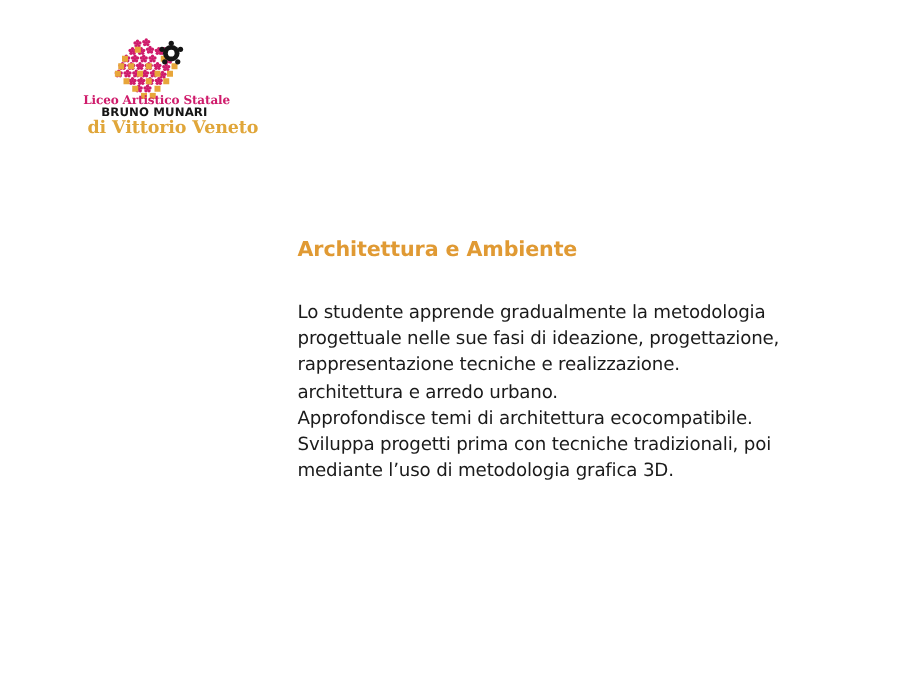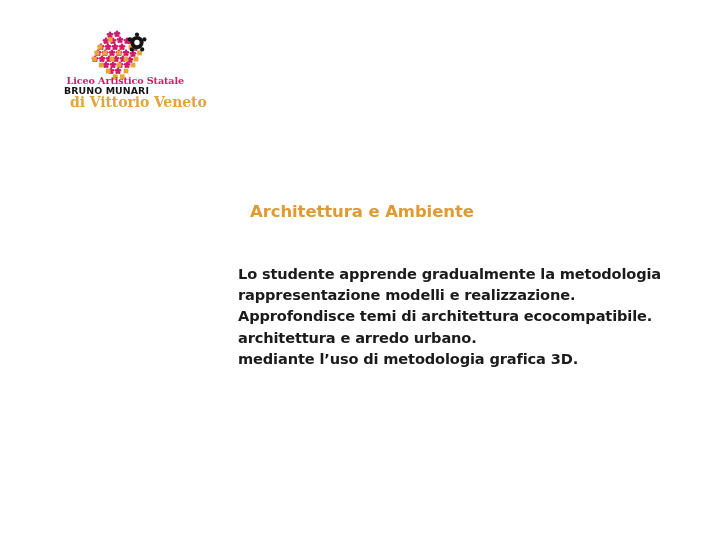--- a/index.html
+++ b/index.html
@@ -58,21 +58,21 @@
   }
 
   .logo-line2 {
     font-family: "DejaVu Sans", sans-serif;
     font-weight: bold;
     font-size: 9.4px;
     letter-spacing: 0.1px;
     color: #151515;
     line-height: 10.5px;
     white-space: nowrap;
-    text-align: left;
+    text-align: center;
     padding-right: 1px;
   }
 
   .logo-line3 {
     font-family: "DejaVu Serif", serif;
     font-weight: bold;
     font-size: 14px;
     letter-spacing: -0.1px;
     color: #e0a63a;
     line-height: 10.5px;
@@ -88,37 +88,36 @@
     top: 190px;
     width: 460px;
   }
 
   #slide-title {
     font-family: "DejaVu Sans", sans-serif;
     font-weight: bold;
     font-size: 16.5px;
     color: #e09a34;
     letter-spacing: -0.1px;
-    margin: 12px;
+    margin: 0;
     line-height: 20px;
   }
 
   #slide-body {
     margin: 0;
     padding-top: 29px;
   }
 
   .body-line {
     font-family: "DejaVu Sans", sans-serif;
     font-size: 14.6px;
     color: #1b1b1b;
     line-height: 21.2px;
     letter-spacing: -0.15px;
     white-space: nowrap;
-    font-weight: bold;
   }
 </style>
 </head>
 <body>
 
 <div id="slide">
 
   <div id="logo">
 
     <div id="logo-mark">
@@ -207,21 +206,23 @@
     </div>
 
   </div>
 
   <div id="content">
 
     <h1 id="slide-title">Architettura e Ambiente</h1>
 
     <div id="slide-body">
       <div class="body-line">Lo studente apprende gradualmente la metodologia</div>
-      <div class="body-line">rappresentazione modelli e realizzazione.</div>
+      <div class="body-line">progettuale nelle sue fasi di ideazione, progettazione,</div>
+      <div class="body-line">rappresentazione tecniche e realizzazione.</div>
+      <div class="body-line">architettura e arredo urbano.</div>
       <div class="body-line">Approfondisce temi di architettura ecocompatibile.</div>
-      <div class="body-line">architettura e arredo urbano.</div>
+      <div class="body-line">Sviluppa progetti prima con tecniche tradizionali, poi</div>
       <div class="body-line">mediante l’uso di metodologia grafica 3D.</div>
     </div>
 
   </div>
 
 </div>
 
 </body></html>

